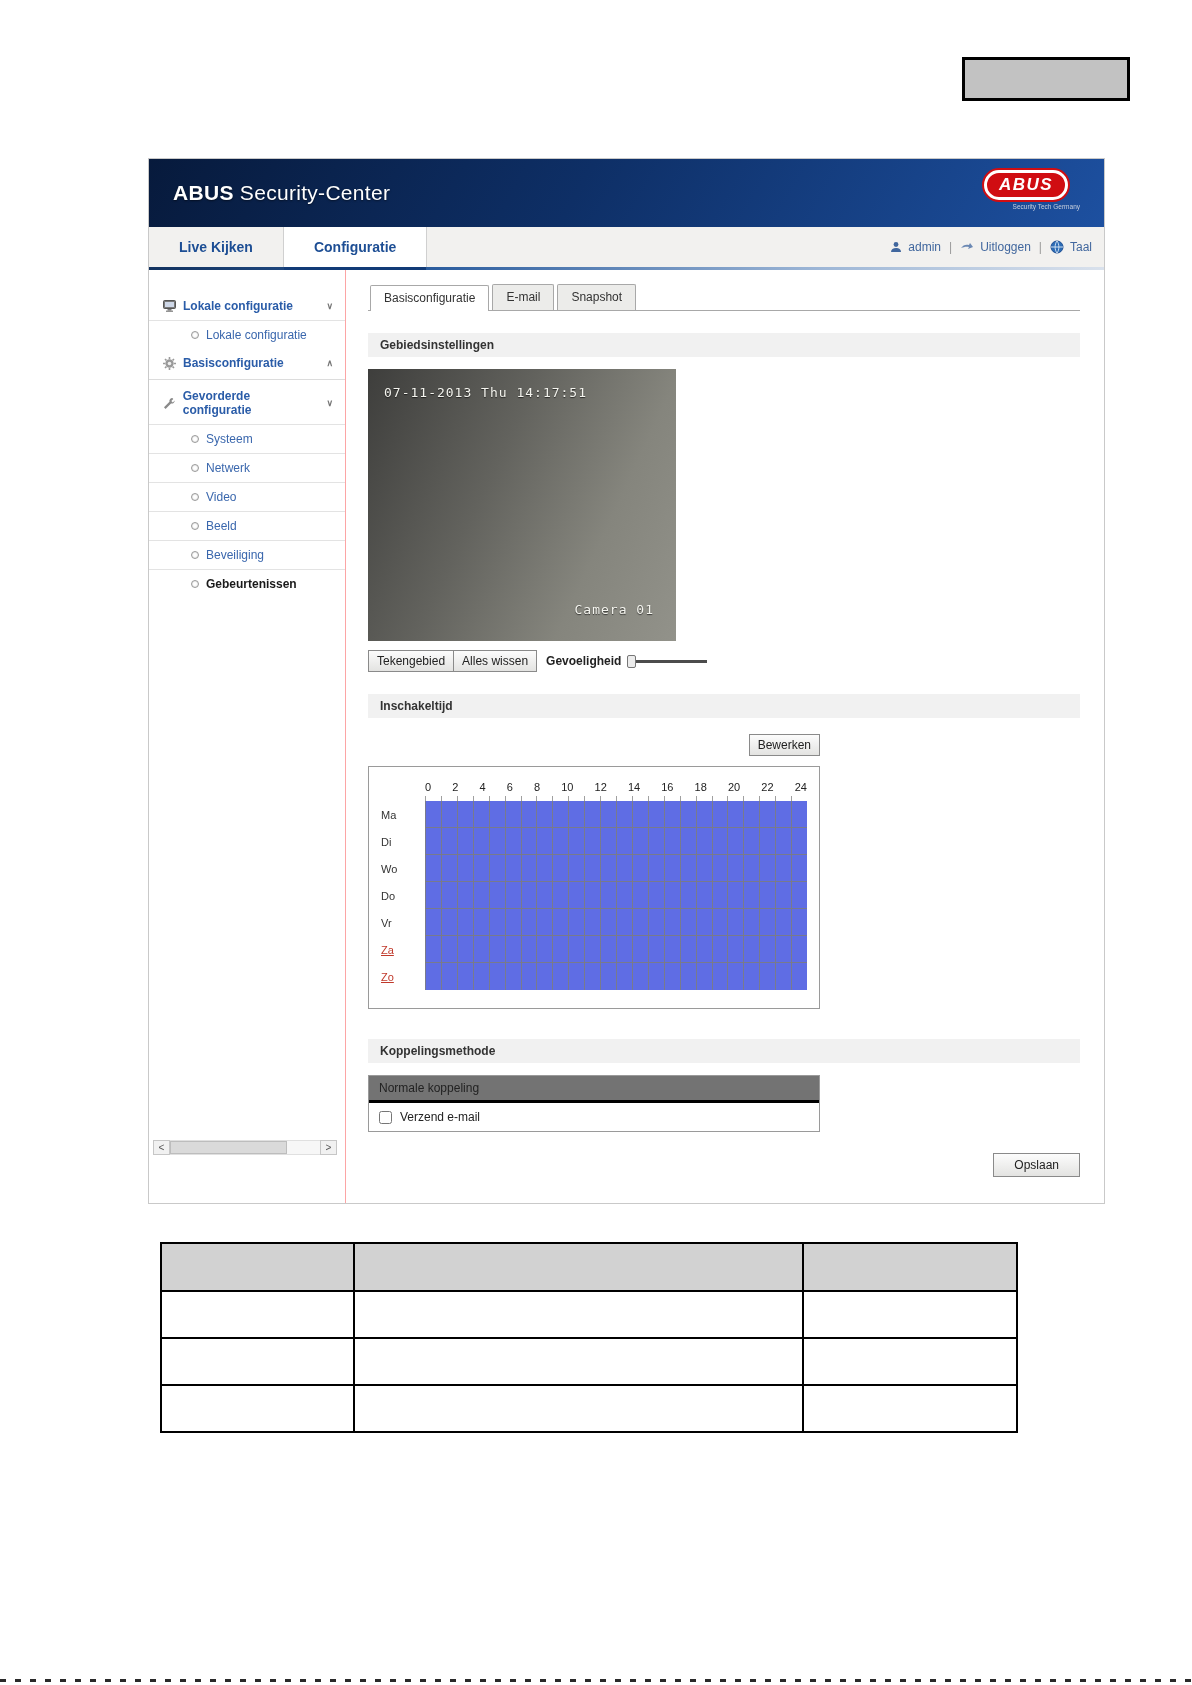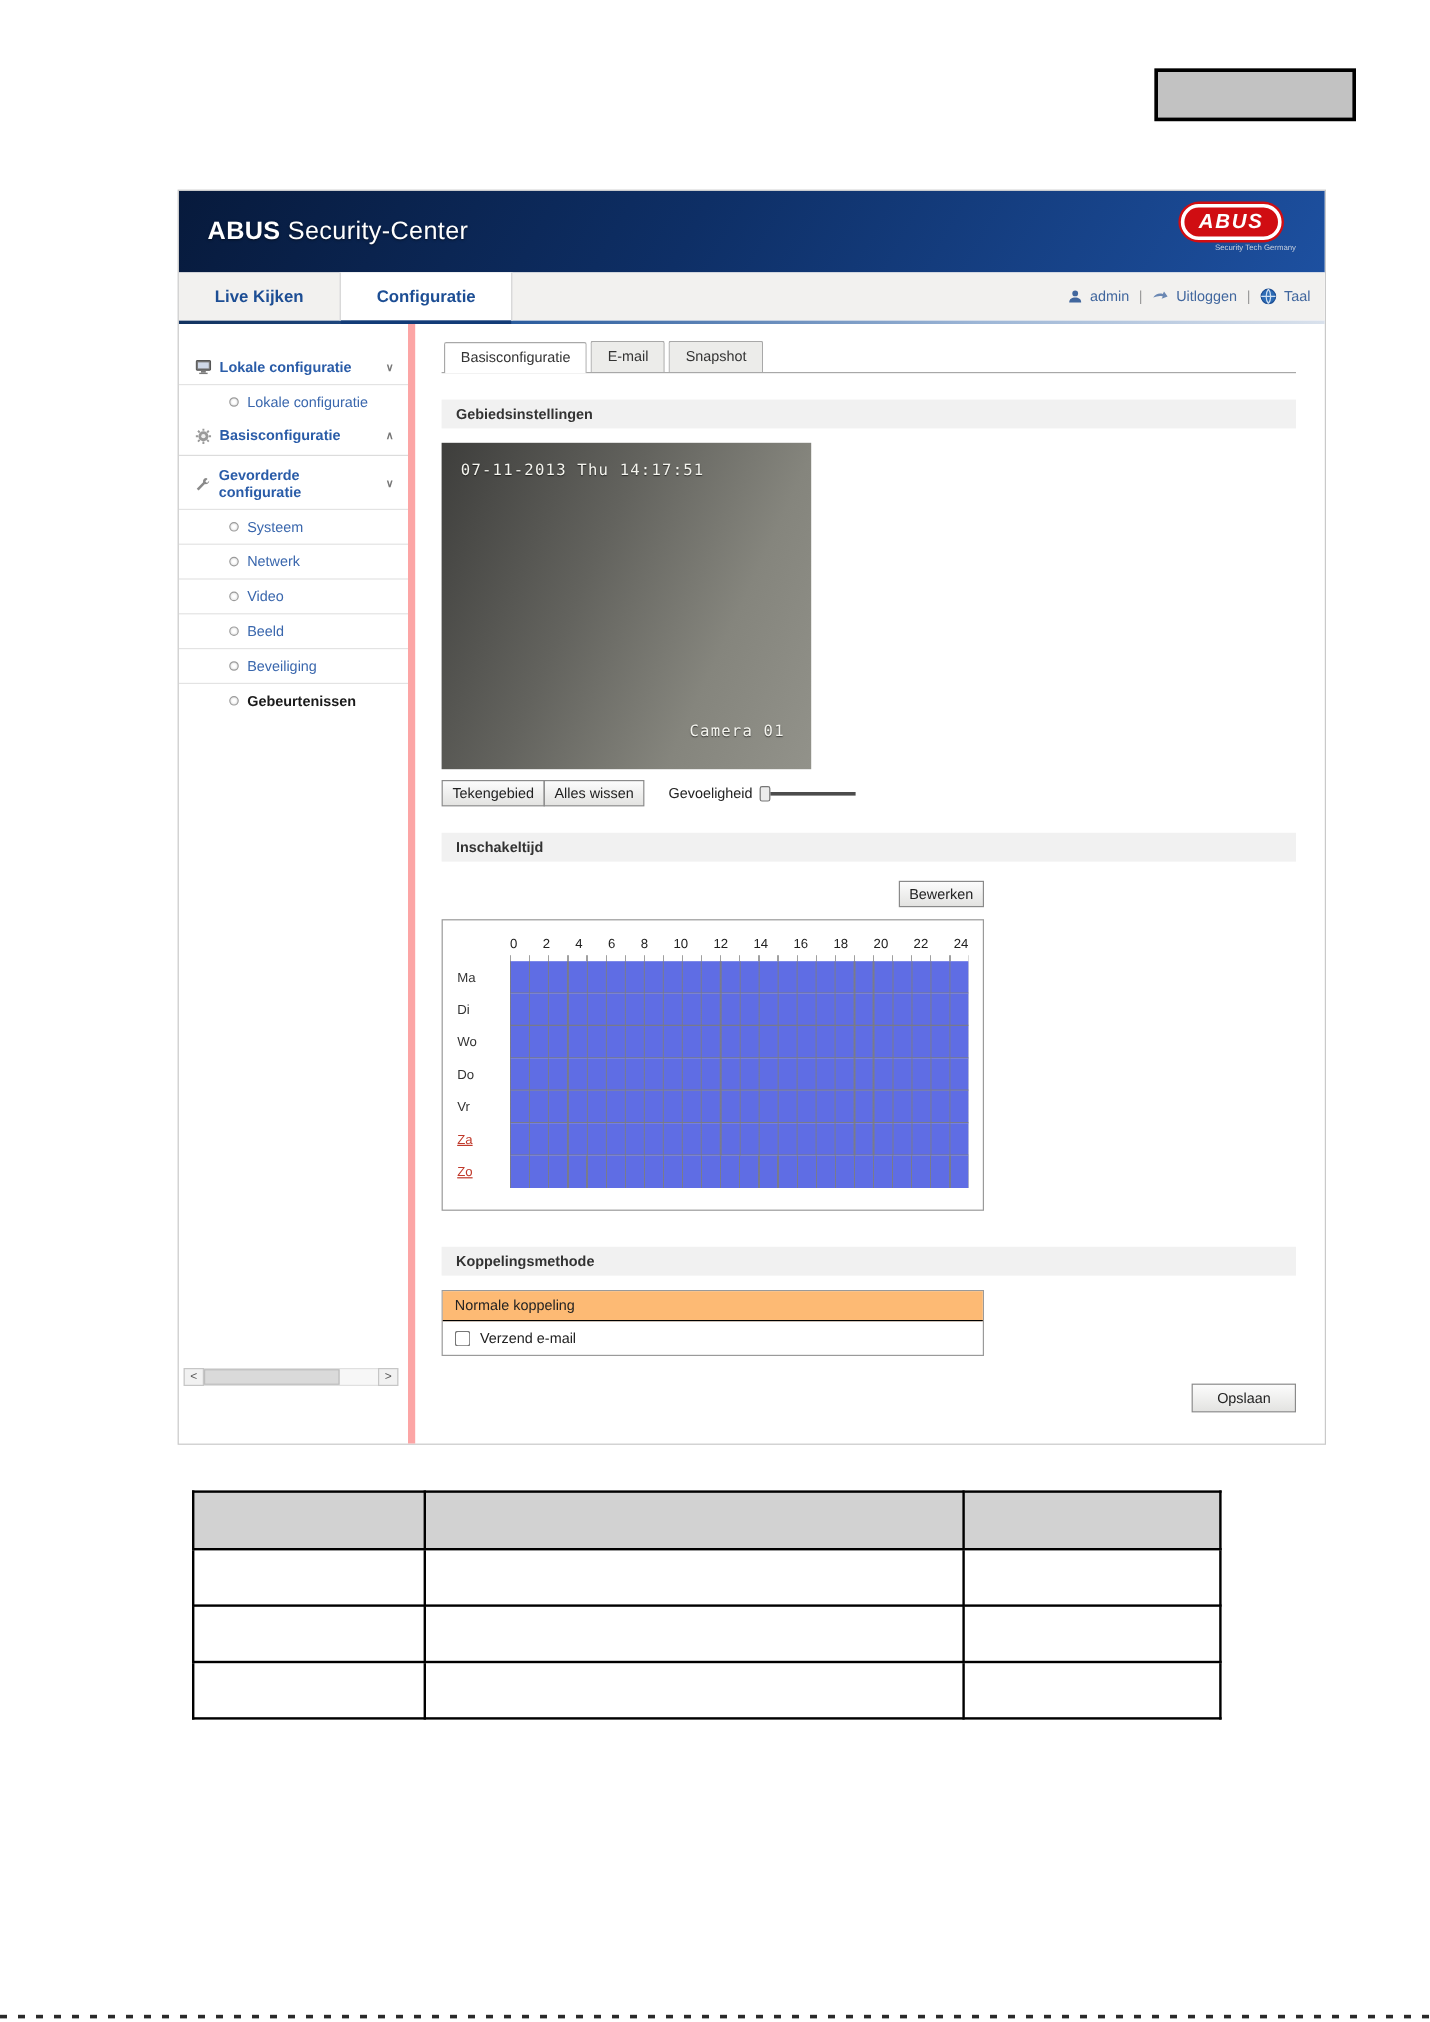--- a/index.html
+++ b/index.html
@@ -35,21 +35,21 @@
   .nav-tab.active .tab-indicator { position:absolute; left:0; right:0; bottom:-3px; height:3px; background:#123b77; }
   .nav-right { position:absolute; right:12px; top:0; height:40px; display:flex; align-items:center;
                gap:6px; font-size:12px; color:#41679e; }
   .nav-right .sep { color:#9a9a9a; margin:0 2px; }
   .icon-svg { display:inline-block; vertical-align:middle; }
 
   
   .body-row { display:flex; height:935px; }
 
   
-  .sidebar { width:197px; border-right:6px solid #fca5a5; padding-top:22px; position:relative;
+  .sidebar { width:197px; border-right:1px solid #fca5a5; padding-top:22px; position:relative;
              font-size:12px; flex-shrink:0; }
   .side-group { display:flex; align-items:center; gap:7px; padding:7px 8px 7px 14px;
                 color:#2a5ca8; font-weight:bold; cursor:pointer; }
   .side-group .chev { margin-left:auto; color:#777; font-size:9px; padding-right:4px; }
   .side-sub { display:flex; align-items:center; gap:7px; padding:7px 4px 7px 42px;
               color:#3a67ad; cursor:pointer; border-top:1px solid #e3e3e3; }
   .side-sub:last-of-type { border-bottom:1px solid #e3e3e3; }
   .side-sub.selected { color:#1a1a1a; font-weight:bold; }
   .bullet { width:8px; height:8px; border-radius:50%; border:1px solid #9a9a9a;
             background:radial-gradient(#fff 30%, #d8d8d8); flex-shrink:0; }
@@ -80,21 +80,21 @@
     font-family:"DejaVu Sans Mono", monospace; color:#f4f4ee; }
   .video .ts { position:absolute; top:16px; left:16px; font-size:13px; letter-spacing:1px;
                text-shadow:0 1px 1px rgba(0,0,0,.6); }
   .video .cam { position:absolute; bottom:24px; right:22px; font-size:13px; letter-spacing:1px;
                 text-shadow:0 1px 1px rgba(0,0,0,.6);margin-top:32px; }
 
   .tools-row { margin-top:9px; display:flex; align-items:center; font-size:12px; color:#222; }
   .btn { padding:3px 8px; font-size:12px; color:#222; cursor:pointer;
          background:linear-gradient(#fcfcfc,#e3e3e1); border:1px solid #8a8a8a; }
   .btn + .btn { margin-left:-1px; }
-  .sens-label { margin-left:20px; margin-right:6px; }
+  .sens-label { margin-left:9px; margin-right:6px;font-weight:bold; }
   .slider { display:flex; align-items:center; width:80px; }
   .slider .thumb { width:9px; height:13px; background:#ececec; border:1px solid #767676;
                    border-radius:2px; cursor:pointer; }
   .slider .track { flex:1; height:3px; background:#4c4c4c; }
 
   .edit-row { width:452px; margin-top:16px; text-align:right; }
 
   .sch-box { width:452px; margin-top:10px; border:1px solid #9a9a9a; background:#fff;
              padding:14px 12px 18px 10px; }
   .sch-hours { margin-left:46px; width:382px; display:flex; justify-content:space-between;
@@ -103,21 +103,21 @@
     background:repeating-linear-gradient(90deg,#a0a0a0 0 1px,transparent 1px 15.92px); }
   .sch-row { display:flex; align-items:center; }
   .sch-row .day { width:46px; font-size:11px; color:#333; padding-left:2px; }
   .sch-row .day.weekend { color:var(--weekend-red);text-decoration:underline; }
   .sch-cell { width:382px; height:27px; background-color:var(--grid-fill);
     background-image:repeating-linear-gradient(90deg, rgba(125,125,125,.85) 0 1px, transparent 1px 15.92px);
     border-bottom:1px solid rgba(125,125,125,.85); cursor:pointer; }
   .sch-row:last-child .sch-cell { border-bottom:none; }
 
   .link-table { width:452px; margin-top:12px; border:1px solid #9a9a9a; background:#fff; }
-  .link-head { background:#fdba74; border-bottom:1px solid #000000; padding:5px 10px;
+  .link-head { background:#737373; border-bottom:3px solid #000000; padding:5px 10px;
                font-size:12px; color:#222; }
   .link-row { padding:7px 10px; display:flex; align-items:center; gap:8px; font-size:12px; color:#222; }
 
   .save-btn { position:absolute; right:24px; bottom:26px; padding:4px 20px; }
 
   
   .doc-table { position:absolute; left:160px; top:1242px; width:858px; border-collapse:collapse; }
   .doc-table td { border:2px solid #000; }
   .doc-table tr.head td { height:48px; background:#d2d2d2; }
   .doc-table tr.body td { height:47px; background:#fff; }

